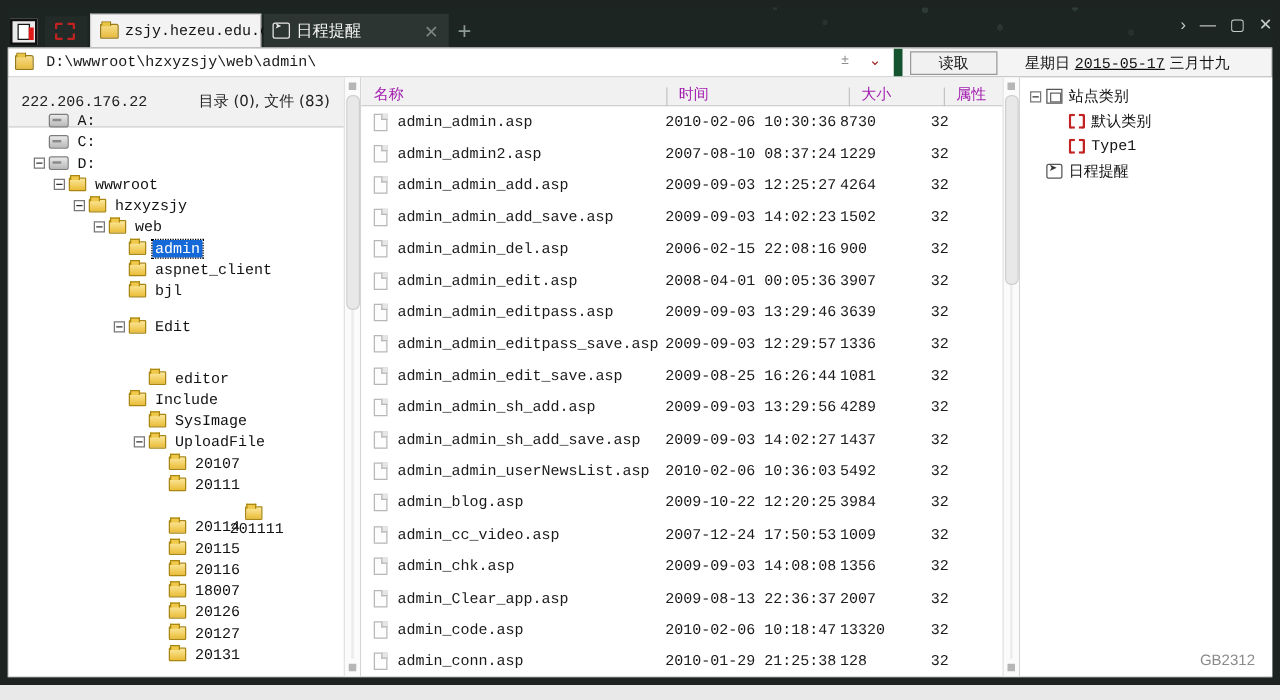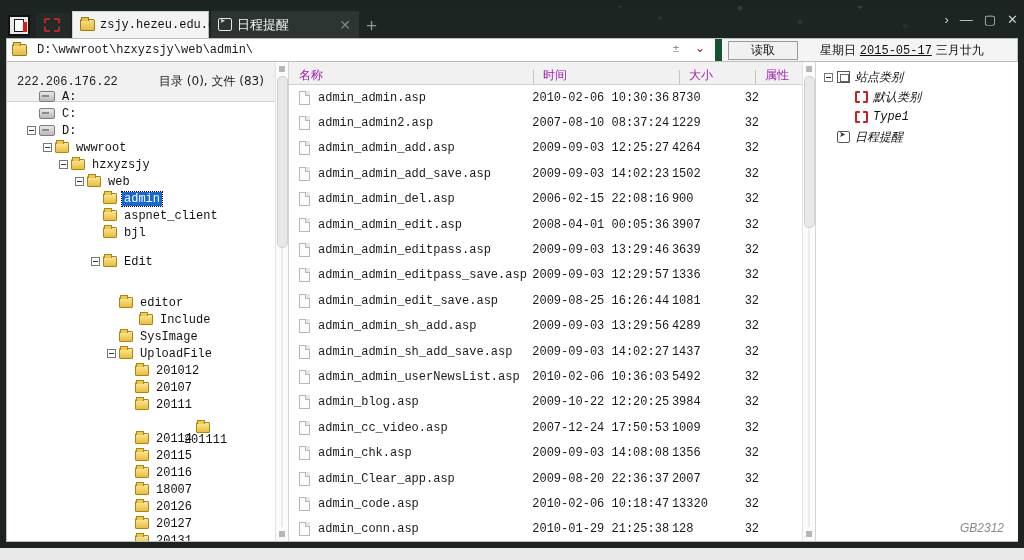--- a/index.html
+++ b/index.html
@@ -349,21 +349,20 @@
   }
   .vsb.files .thumb { top: 14px; height: 152px; }
   .vsb.tree .thumb { top: 14px; height: 172px; }
   .leftpane .vsb { border-left: 1px solid #e2e2e2; }
 
   
   .rightpane {
     flex: 0 0 202px;
     position: relative;
     background: #fff;
-    font-style: italic;
   }
   .rtree { padding: 5px 0 0 5px; }
   .rrow {
     height: 20px; display: flex; align-items: center;
     font-family: "DejaVu Sans", sans-serif;
     font-size: 12px; color: #111;
     white-space: nowrap;
   }
   .rexp {
     width: 9px; height: 9px; border: 1px solid #777;
@@ -529,39 +528,34 @@
             <div class="trow" style="padding-left: 84px; margin-top: 12px;">
               <span class="expander"></span>
               <span class="tfold"></span>
               <span class="tlabel">Edit</span>
             </div>
             <div class="trow" style="padding-left: 100px; margin-top: 24px;">
               <span class="expander spacer"></span>
               <span class="tfold"></span>
               <span class="tlabel">editor</span>
             </div>
-            <div class="trow" style="padding-left: 120px;">
+            <div class="trow" style="padding-left: 84px;">
               <span class="expander spacer"></span>
               <span class="tfold"></span>
               <span class="tlabel">Include</span>
             </div>
             <div class="trow" style="padding-left: 100px;">
               <span class="expander spacer"></span>
               <span class="tfold"></span>
               <span class="tlabel">SysImage</span>
             </div>
             <div class="trow" style="padding-left: 100px;">
               <span class="expander"></span>
               <span class="tfold"></span>
               <span class="tlabel">UploadFile</span>
-            </div>
-            <div class="trow" style="padding-left: 116px;">
-              <span class="expander spacer"></span>
-              <span class="tfold"></span>
-              <span class="tlabel">201012</span>
             </div>
             <div class="trow" style="padding-left: 116px;">
               <span class="expander spacer"></span>
               <span class="tfold"></span>
               <span class="tlabel">20107</span>
             </div>
             <div class="trow" style="padding-left: 116px;">
               <span class="expander spacer"></span>
               <span class="tfold"></span>
               <span class="tlabel">20111</span>
@@ -724,21 +718,21 @@
             <div class="frow">
               <span class="docicon"></span>
               <span class="c-name">admin_chk.asp</span>
               <span class="c-time">2009-09-03 14:08:08</span>
               <span class="c-size">1356</span>
               <span class="c-attr">32</span>
             </div>
             <div class="frow">
               <span class="docicon"></span>
               <span class="c-name">admin_Clear_app.asp</span>
-              <span class="c-time">2009-08-20 22:36:37</span>
+              <span class="c-time">2009-08-13 22:36:37</span>
               <span class="c-size">2007</span>
               <span class="c-attr">32</span>
             </div>
             <div class="frow">
               <span class="docicon"></span>
               <span class="c-name">admin_code.asp</span>
               <span class="c-time">2010-02-06 10:18:47</span>
               <span class="c-size">13320</span>
               <span class="c-attr">32</span>
             </div>

